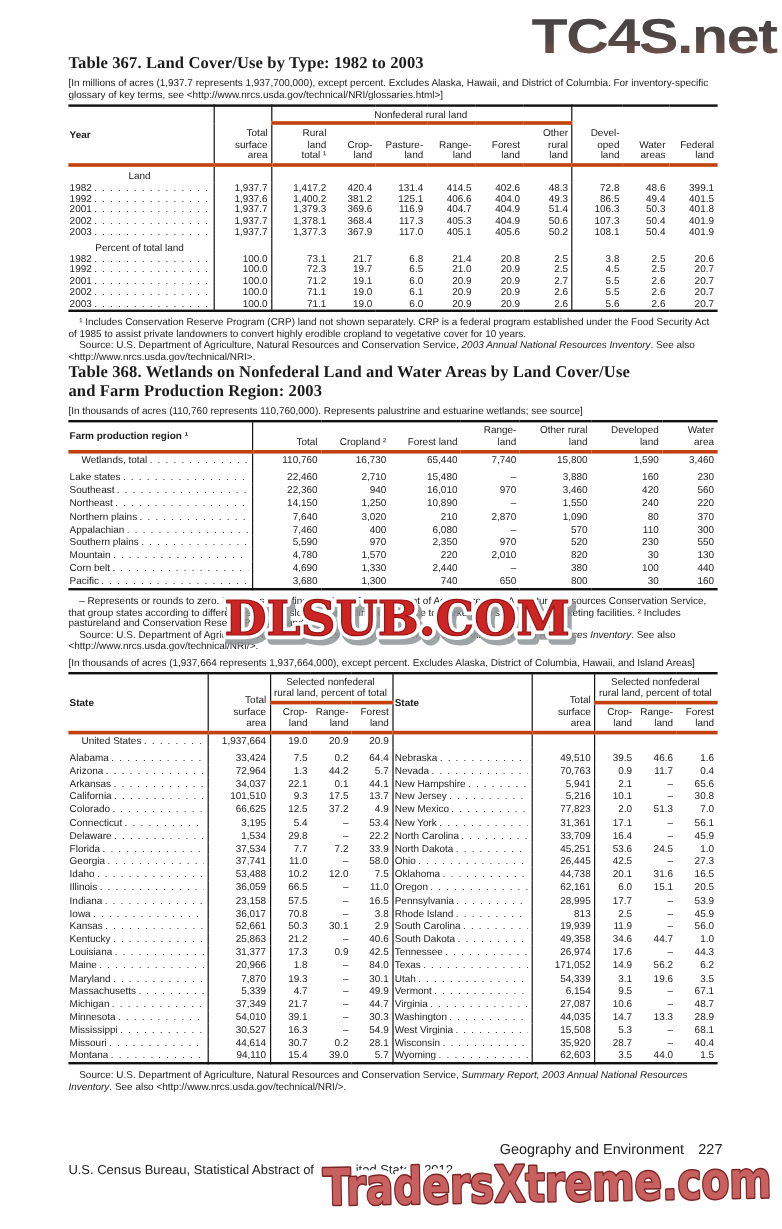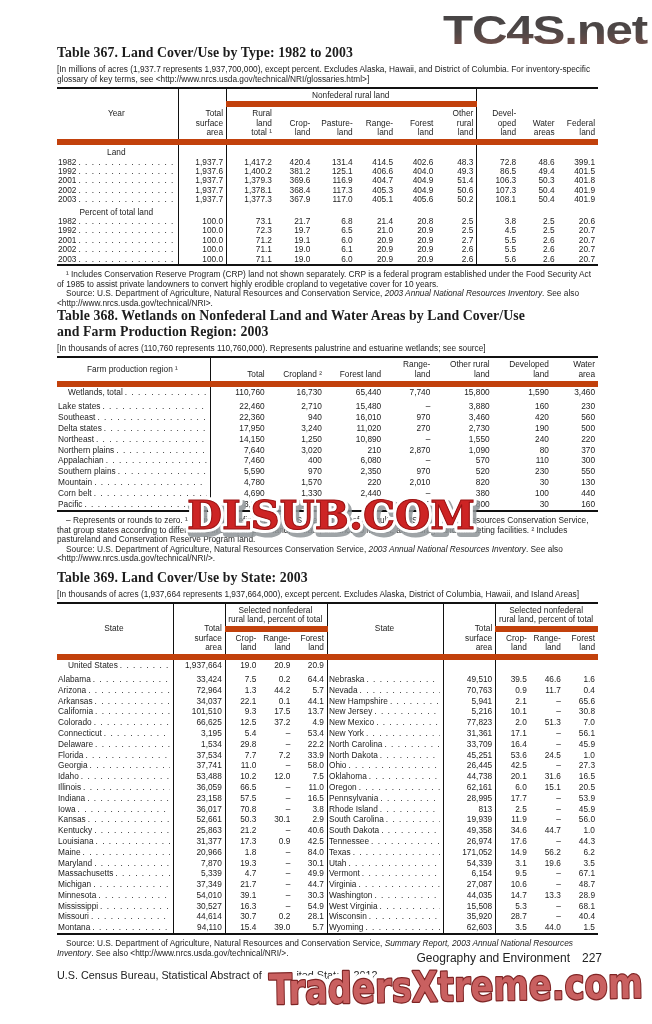--- a/index.html
+++ b/index.html
@@ -8,22 +8,22 @@
   .page{padding:0 54px 0 57px;}
   .ttl{font-family:"Liberation Serif",serif;font-weight:700;font-size:13.8px;line-height:16px;
        white-space:pre-line;letter-spacing:.1px;}
   #t367-title{margin-top:45px;}
   #t368-title{}
   #t369-title{margin-top:6px;}
   .note{font-size:8.3px;line-height:10px;margin:3px 0;}
   table{border-collapse:collapse;table-layout:fixed;width:100%;}
   .dtable{border-top:2px solid #111;border-bottom:2px solid #111;margin-top:2px;}
   thead th{font-weight:normal;vertical-align:bottom;padding:2px 3px 2px 1px;
-           border-bottom:6px solid #c2410c;white-space:pre-line;line-height:9.3px;font-size:8.3px;}
-  th.mid{text-align:center;vertical-align:middle;}
+           border-bottom:3px solid #c2410c;white-space:pre-line;line-height:9.3px;font-size:8.3px;}
+  th.mid{text-align:left;vertical-align:middle;font-weight:bold;}
   th.num{text-align:right;}
   th.group{text-align:center;padding-bottom:1px;}
   td{font-size:8.3px;padding:0 3px 0 1px;vertical-align:bottom;overflow:hidden;}
   td.num{text-align:right;white-space:nowrap;}
   .bl{border-left:1px solid #111;}
   .leader{display:flex;align-items:baseline;overflow:hidden;}
   .nm{white-space:nowrap;}
   .dots{flex:1;overflow:hidden;white-space:nowrap;margin-left:2px;}
   .dots::before{content:". . . . . . . . . . . . . . . . . . . . . . . . . . . . . . . . . . . . .";letter-spacing:1px;}
   #t367 tbody tr{line-height:9.4px;}
@@ -398,35 +398,20 @@
           <td class="num">940</td>
           <td class="num">16,010</td>
           <td class="num">970</td>
           <td class="num">3,460</td>
           <td class="num">420</td>
           <td class="num">560</td>
         </tr>
         <tr>
           <td class="name">
             <div class="leader">
-              <span class="nm">Delta states</span>
-              <span class="dots"></span>
-            </div>
-          </td>
-          <td class="num bl">17,950</td>
-          <td class="num">3,240</td>
-          <td class="num">11,020</td>
-          <td class="num">270</td>
-          <td class="num">2,730</td>
-          <td class="num">190</td>
-          <td class="num">500</td>
-        </tr>
-        <tr>
-          <td class="name">
-            <div class="leader">
               <span class="nm">Northeast</span>
               <span class="dots"></span>
             </div>
           </td>
           <td class="num bl">14,150</td>
           <td class="num">1,250</td>
           <td class="num">10,890</td>
           <td class="num">–</td>
           <td class="num">1,550</td>
           <td class="num">240</td>
@@ -523,21 +508,20 @@
           <td class="num">160</td>
         </tr>
       </tbody>
   </table>
 
   <div class="fn">
     <p>– Represents or rounds to zero. ¹ Regions as defined by the U.S. Department of Agriculture (USDA), Natural Resources Conservation Service, that group states according to differences  in soils, slope of land, climate, distance to market, and storage and marketing facilities. ² Includes pastureland and Conservation Reserve Program land.</p>
     <p><span>Source: U.S. Department of Agriculture, Natural Resources Conservation Service, </span><i>2003 Annual National Resources Inventory</i><span>. See also &lt;http://www.nrcs.usda.gov/technical/NRI/&gt;.</span></p>
   </div>
 
-  <div class="ttl" id="t369-title">Table 369. Land Cover/Use by State: 2003</div>
   <div class="note">[In thousands of acres (1,937,664 represents 1,937,664,000), except percent. Excludes Alaska, District of Columbia, Hawaii, and Island Areas]</div>
 
   <table class="dtable" id="t369">
     <colgroup>
       <col style="width:116px">
         <col style="width:52px">
         <col style="width:34px">
         <col style="width:34px">
         <col style="width:34px">
       <col style="width:116px">

